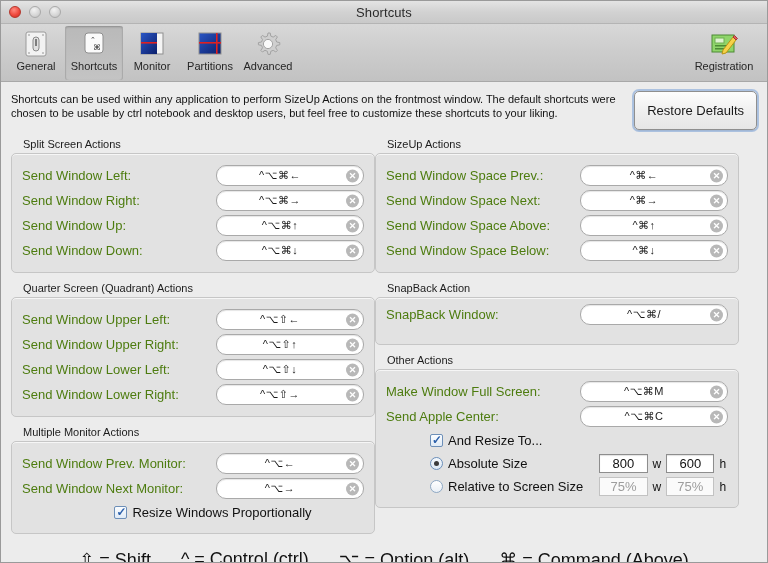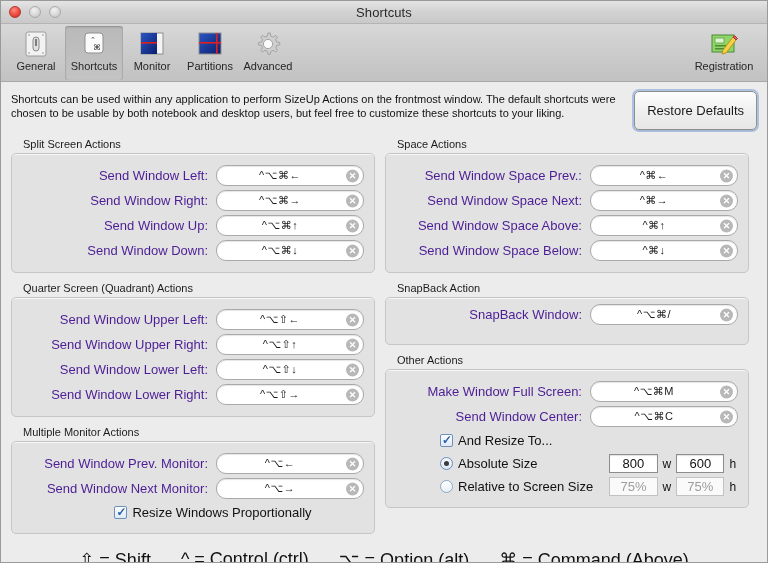--- a/index.html
+++ b/index.html
@@ -129,21 +129,21 @@
     background: linear-gradient(to bottom, #fdfdfd 0%, #f0f0f0 50%, #e6e6e6 100%);
     border: 1px solid #8f8f8f;
     border-radius: 5px;
     padding: 11px 12px;
     box-shadow: 0 0 0 2px rgba(120,160,215,.55), 0 1px 1px rgba(0,0,0,.12);
     white-space: nowrap;
   }
 
   .cols {
     display: flex;
-    gap: 10px;
+    gap: 0;
     align-items: flex-start;
   }
   .col { width: 364px; }
 
   .group { margin-bottom: 9px; }
   .group-title {
     font-size: 11px;
     color: #1c1c1c;
     margin: 0 0 3px 12px;
   }
@@ -157,22 +157,22 @@
   }
 
   .row {
     display: flex;
     align-items: center;
     height: 25px;
     gap: 8px;
   }
   .row-label {
     font-size: 13px;
-    color: #4c1d95;
-    text-align: right;
+    color: #4d7c0f;
+    text-align: left;
     white-space: nowrap;
   }
   .col-left .row-label { width: 186px; }
   .col-right .row-label { width: 186px; }
 
   .shortcut-field {
     position: relative;
     flex: 1;
     height: 19px;
     background: #fff;
@@ -392,21 +392,21 @@
           <path d="M24 7 L27 10 L28.5 8.5 L25.5 5.5 z" fill="#e35b5b" stroke="#a13b3b"></path>
         </svg>
       </div>
       <div class="tb-label">Registration</div>
     </div>
   </div>
 
   <div class="content">
 
     <div class="intro-row">
-      <div class="intro-text">Shortcuts can be used within any application to perform SizeUp Actions on the frontmost window. The default shortcuts were chosen to be usable by both notebook and desktop users, but feel free to customize these shortcuts to your liking.</div>
+      <div class="intro-text">Shortcuts can be used within any application to perform SizeUp Actions on the frontmost window. The default shortcuts were chosen to be usable by ctrl notebook and desktop users, but feel free to customize these shortcuts to your liking.</div>
       <div class="restore-btn">Restore Defaults</div>
     </div>
 
     <div class="cols">
 
       <div class="col col-left">
 
         <div class="group">
           <div class="group-title">Split Screen Actions</div>
           <div class="group-box">
@@ -497,21 +497,21 @@
               <div class="cr-label">Resize Windows Proportionally</div>
             </div>
           </div>
         </div>
 
       </div>
 
       <div class="col col-right">
 
         <div class="group">
-          <div class="group-title">Space Actions</div>
+          <div class="group-title">SizeUp Actions</div>
           <div class="group-box">
             <div class="row">
               <div class="row-label">Send Window Space Prev.:</div>
               <div class="shortcut-field">
                 <span class="shortcut-text">^⌘←</span>
                 <span class="clear-btn">✕</span>
               </div>
             </div>
             <div class="row">
               <div class="row-label">Send Window Space Next:</div>
@@ -554,21 +554,21 @@
           <div class="group-title">Other Actions</div>
           <div class="group-box">
             <div class="row">
               <div class="row-label">Make Window Full Screen:</div>
               <div class="shortcut-field">
                 <span class="shortcut-text">^⌥⌘M</span>
                 <span class="clear-btn">✕</span>
               </div>
             </div>
             <div class="row">
-              <div class="row-label">Send Window Center:</div>
+              <div class="row-label">Send Apple Center:</div>
               <div class="shortcut-field">
                 <span class="shortcut-text">^⌥⌘C</span>
                 <span class="clear-btn">✕</span>
               </div>
             </div>
 
             <div class="check-row" style="padding-left:44px;">
               <div class="cb checked"></div>
               <div class="cr-label">And Resize To...</div>
             </div>

